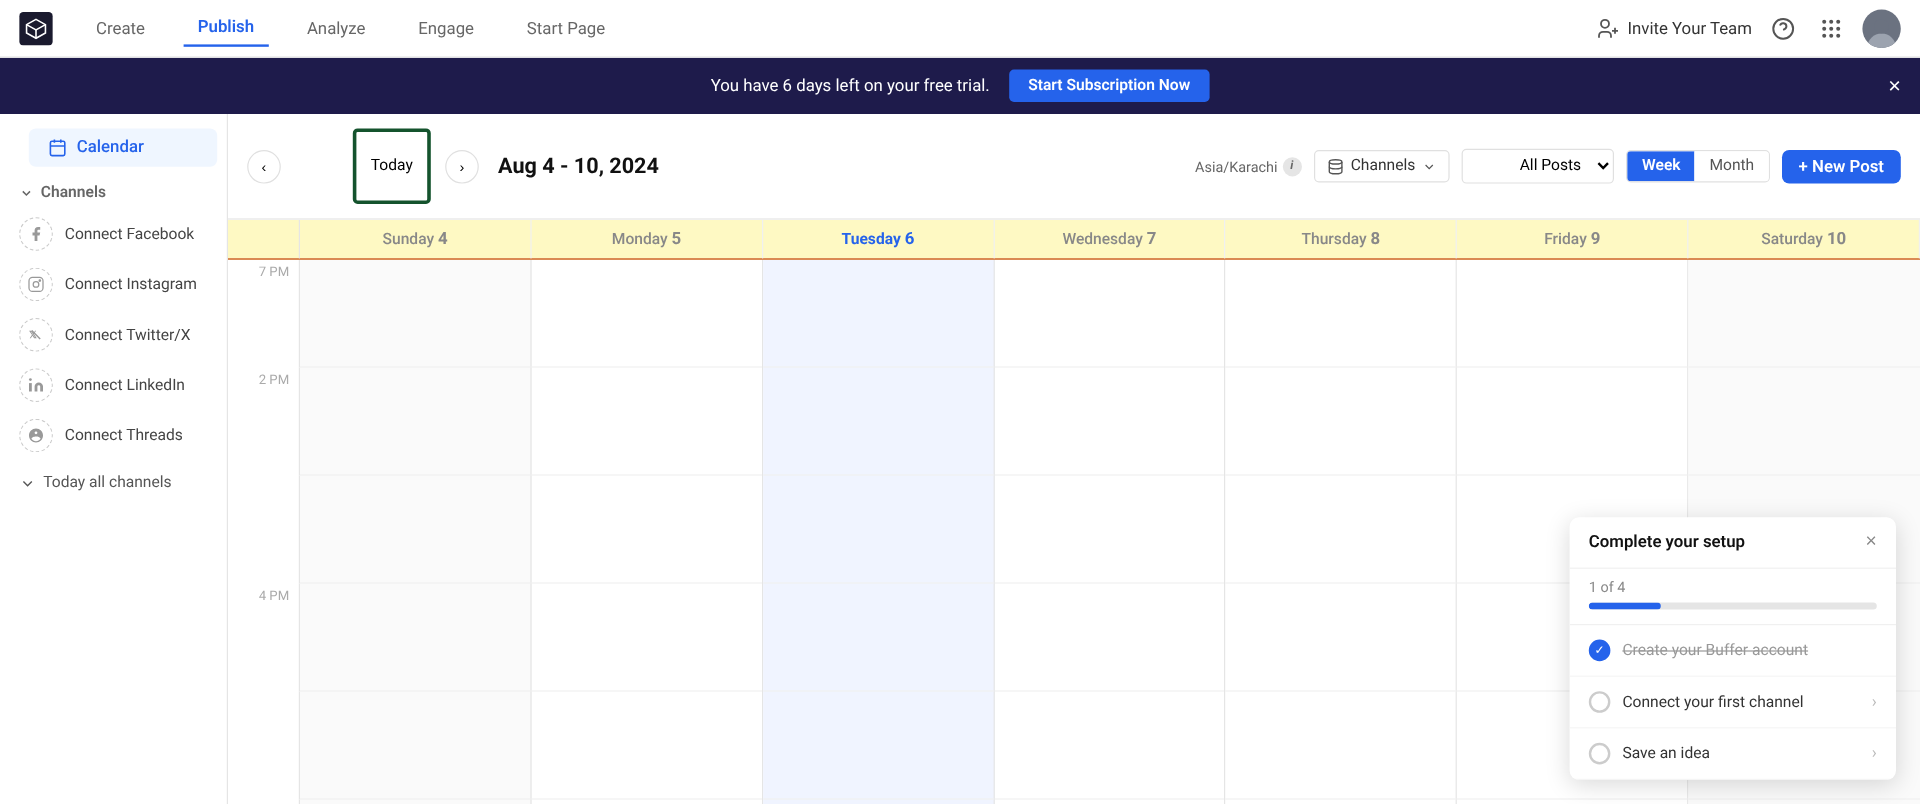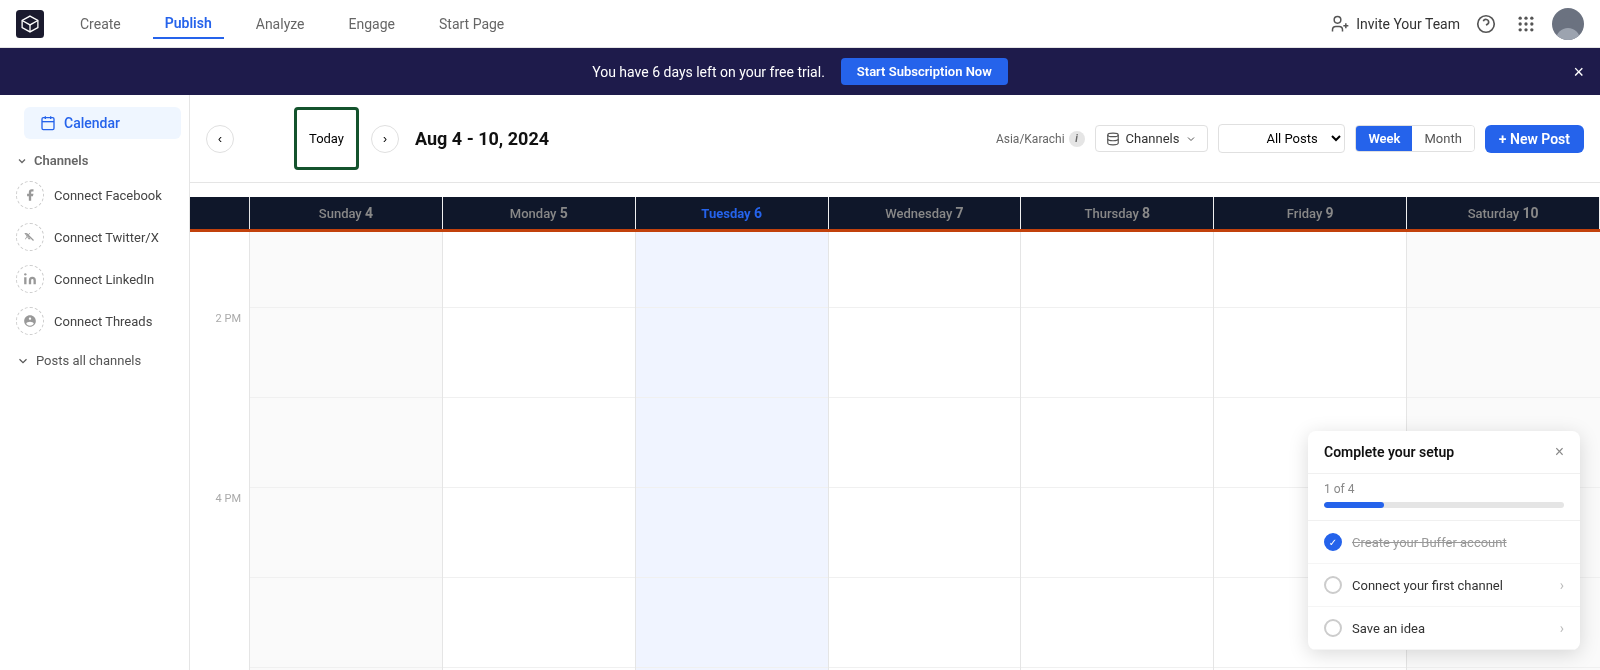--- a/index.html
+++ b/index.html
@@ -129,21 +129,21 @@
       display: flex; align-items: center; gap: 6px;
       background: #2563eb; color: #fff; border: none;
       padding: 6px 14px; border-radius: 6px; cursor: pointer;
       font-size: 14px; font-weight: 600; font-family: inherit;
     }
 
     
     .cal-grid { flex: 1; overflow-y: auto; position: relative; }
     .cal-days-header {
       display: grid; grid-template-columns: 60px repeat(7, 1fr);
-      border-bottom: 3px solid #c2410c; background: #0f172a; position: sticky; top: 14px; z-index: 2;
+      border-bottom: 1px solid #c2410c; background: #fef9c3; position: sticky; top: 0; z-index: 2;
     }
     .cal-day-label {
       padding: 8px 4px; text-align: center; font-size: 13px; color: #888; font-weight: 500;
       border-right: 1px solid #f0f0f0;
     }
     .cal-day-label.today { color: #2563eb; font-weight: 700; }
     .cal-day-label span { font-weight: 700; font-size: 14px; }
     .cal-body { display: grid; grid-template-columns: 60px repeat(7, 1fr); }
     .time-col { display: flex; flex-direction: column; }
     .time-slot {
@@ -298,20 +298,30 @@
 
       <div class="channel-item">
         <div class="channel-icon">
           <svg width="14" height="14" viewBox="0 0 24 24" fill="#999">
               <path d="M18 2h-3a5 5 0 0 0-5 5v3H7v4h3v8h4v-8h3l1-4h-4V7a1 1 0 0 1 1-1h3z"></path>
             </svg>
         </div>
         <span>Connect Facebook</span>
       </div>
 
+      <div class="channel-item">
+        <div class="channel-icon">
+          <svg width="14" height="14" viewBox="0 0 24 24" fill="none" stroke="#999" stroke-width="1.8">
+            <rect x="2" y="2" width="20" height="20" rx="5" ry="5"></rect>
+            <circle cx="12" cy="12" r="4"></circle>
+            <circle cx="17.5" cy="6.5" r="1" fill="#999"></circle>
+          </svg>
+        </div>
+        <span>Connect Instagram</span>
+      </div>
 
       <div class="channel-item">
         <div class="channel-icon">
           <svg width="14" height="14" viewBox="0 0 24 24" fill="#999">
               <path d="M18 6L6 18M6 6l12 12"></path>
               <line x1="6" y1="6" x2="18" y2="18" stroke="#999" stroke-width="2"></line>
             </svg>
           <svg width="14" height="14" viewBox="0 0 24 24" fill="#999" style="position:absolute">
             <text x="2" y="16" font-size="14" font-weight="bold" fill="#999">𝕏</text>
           </svg>
@@ -336,21 +346,21 @@
             <path d="M12 2C6.48 2 2 6.48 2 12s4.48 10 10 10 10-4.48 10-10S17.52 2 12 2zm0 4c1.1 0 2 .9 2 2s-.9 2-2 2-2-.9-2-2 .9-2 2-2zm0 14c-2.67 0-5.01-1.34-6.44-3.38.03-2.13 4.29-3.3 6.44-3.3s6.41 1.17 6.44 3.3C17.01 18.66 14.67 20 12 20z"></path>
           </svg>
         </div>
         <span>Connect Threads</span>
       </div>
 
       <button class="show-all-btn">
         <svg width="14" height="14" viewBox="0 0 24 24" fill="none" stroke="#555" stroke-width="2">
           <polyline points="6 9 12 15 18 9"></polyline>
         </svg>
-        <span>Posts all channels</span>
+        <span>Today all channels</span>
       </button>
     </div>
   </aside>
 
   <div class="calendar-area">
 
     <div class="cal-header">
       <button class="cal-nav-btn">‹</button>
       <button class="today-btn">Today</button>
       <button class="cal-nav-btn">›</button>

